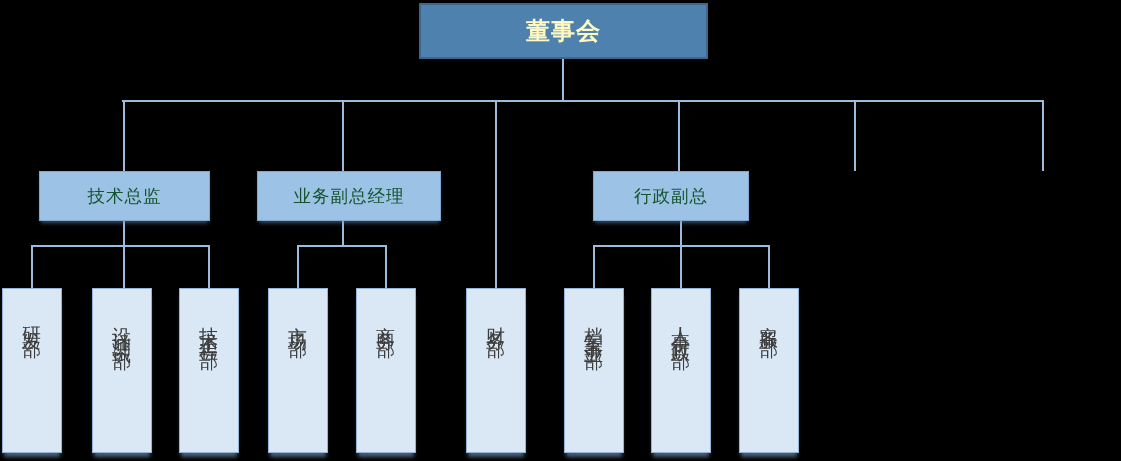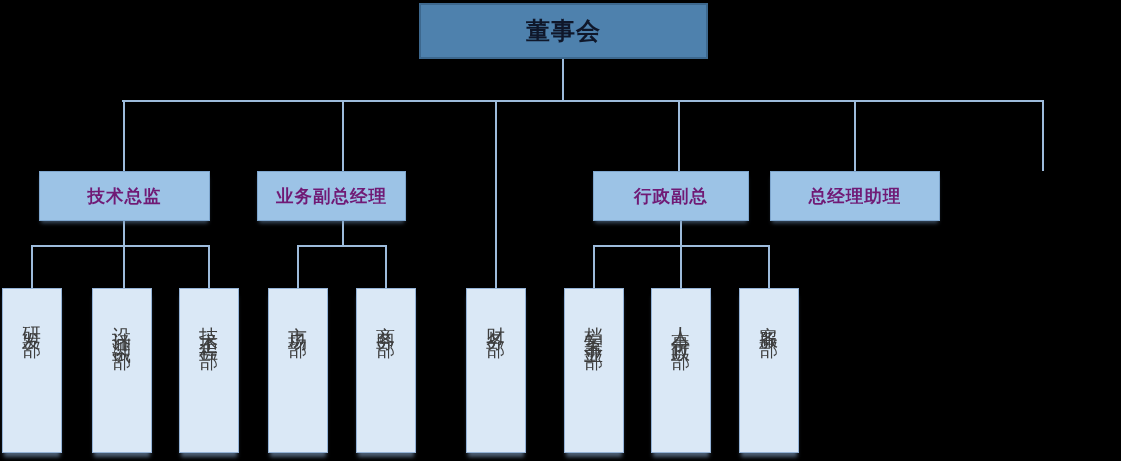--- a/index.html
+++ b/index.html
@@ -7,25 +7,25 @@
     position:relative;width:1121px;height:461px;background:#000;overflow:hidden;
     font-family:"Liberation Sans","DejaVu Sans",sans-serif;
   }
   .line{position:absolute;background:#9DBBDB;}
   .box{
     position:absolute;box-sizing:border-box;display:flex;
     align-items:center;justify-content:center;text-align:center;
   }
   .l1{
     background:#4E81AD;border:2px solid #3D688E;
-    color:#0f172a;font-weight:bold;font-size:24px;letter-spacing:1px;
+    color:#fef9c3;font-weight:bold;font-size:24px;letter-spacing:1px;
   }
   .l2{
     background:#9CC3E6;border:1px solid #7EA6CE;
-    color:#701a75;font-weight:bold;font-size:17.5px;letter-spacing:1px;
+    color:#14532d;font-weight:normal;font-size:17.5px;letter-spacing:1px;
     box-shadow:0 4px 4px -2px rgba(110,140,175,0.55);
   }
   .l3{
     background:#DAE8F6;border:1px solid #94B3D7;
     color:#3D3D3D;font-size:19px;
     align-items:flex-start;padding-top:22px;
     box-shadow:0 6px 4px -2px rgba(130,160,195,0.6);
   }
   .l3 .vtext{
     writing-mode:vertical-rl;
@@ -59,23 +59,22 @@
   <div class="line" style="left:385px;top:245px;width:2px;height:43px;"></div>
 
   <div class="line" style="left:680px;top:221px;width:2px;height:67px;"></div>
   <div class="line" style="left:593px;top:245px;width:177px;height:2px;"></div>
   <div class="line" style="left:593px;top:245px;width:2px;height:43px;"></div>
   <div class="line" style="left:768px;top:245px;width:2px;height:43px;"></div>
 
   <div class="box l1" style="left:419px;top:3px;width:289px;height:56px;">董事会</div>
 
   <div class="box l2" style="left:39px;top:171px;width:171px;height:50px;">技术总监</div>
-  <div class="box l2" style="left:257px;top:171px;width:149px;height:50px;">业务副总经理</div>
+  <div class="box l2" style="left:257px;top:171px;width:184px;height:50px;">业务副总经理</div>
   <div class="box l2" style="left:593px;top:171px;width:156px;height:50px;">行政副总</div>
-  <div class="box l2" style="left:770px;top:171px;width:170px;height:50px;">总经理助理</div>
 
   <div class="box l3" style="left:2px;top:288px;width:60px;height:165px;">
     <span class="vtext">研发部</span>
   </div>
   <div class="box l3" style="left:92px;top:288px;width:60px;height:165px;">
     <span class="vtext">设计测试部</span>
   </div>
   <div class="box l3" style="left:179px;top:288px;width:60px;height:165px;">
     <span class="vtext">技术工程部</span>
   </div>

